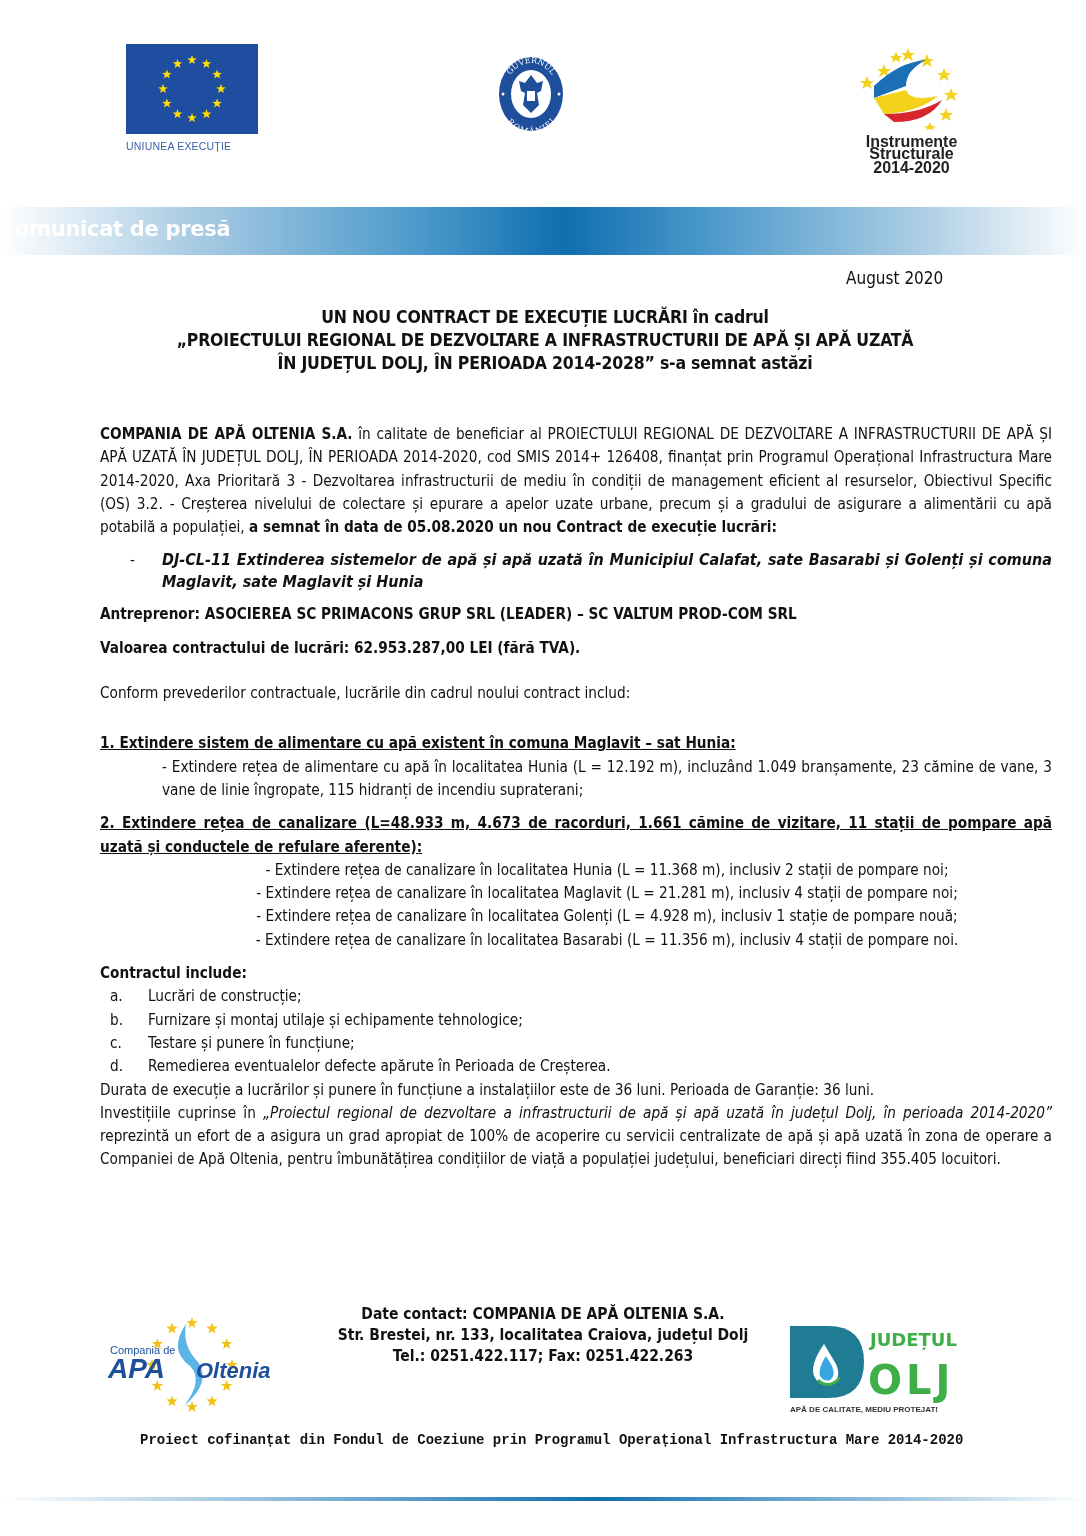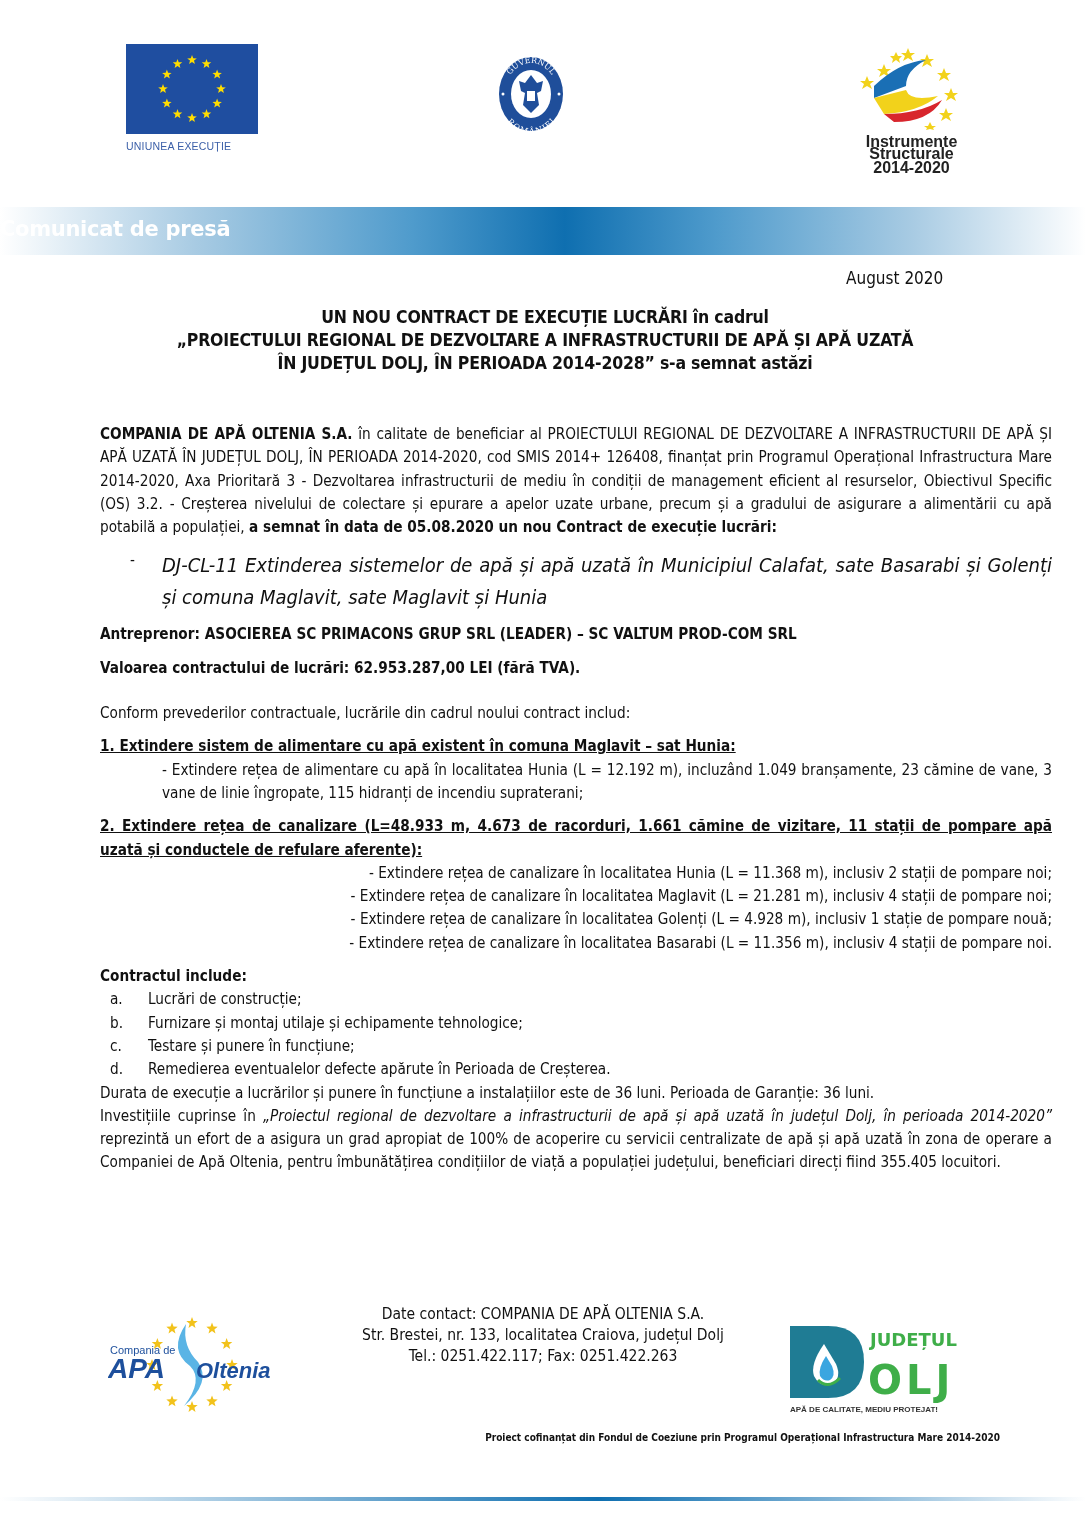--- a/index.html
+++ b/index.html
@@ -25,32 +25,32 @@
   .headline { left:100px; top:306px; width:890px; text-align:center; font-weight:bold; font-size:17.5px; line-height:23px; letter-spacing:-0.2px; }
 
   .body { left:100px; top:423px; width:952px; font-size:15.2px; line-height:23.3px; }
   .body p { margin:0; text-align:justify; }
   .p-intro { text-align:justify; }
   .b { font-weight:bold; }
   .i { font-style:italic; }
   .u { text-decoration:underline; }
   .dash-item { display:flex; margin-top:10px; }
   .dash-item .mark { width:62px; flex:none; padding-left:30px; box-sizing:border-box; }
-  .dash-item .txt { font-weight:normal; font-style:italic; text-align:justify; font-size:20px; line-height:32px; }
+  .dash-item .txt { font-weight:bold; font-style:italic; text-align:justify; font-size:16px; line-height:22px; }
   .block { margin-top:10px; }
   .sub-list { padding-left:62px; }
-  .sub-list div { text-align:right; }
+  .sub-list div { text-align:center; }
   .letter-list { margin:0; padding:0; list-style:none; }
   .letter-list li { display:flex; }
   .letter-list .lt { width:38px; flex:none; padding-left:10px; }
 
-  .contact { left:300px; top:1304px; width:486px; text-align:center; font-weight:normal; font-size:15.5px; line-height:21px; }
+  .contact { left:300px; top:1304px; width:486px; text-align:center; font-weight:bold; font-size:15.5px; line-height:21px; }
   .apa-logo { left:108px; top:1310px; width:200px; height:110px; }
   .dolj-logo { left:788px; top:1320px; width:190px; height:96px; }
-  .footer-line { left:140px; top:1432px; width:860px; text-align:right; font-weight:bold; font-size:10px; }
+  .footer-line { left:140px; top:1432px; width:860px; text-align:left; font-weight:bold; font-size:14px;font-family:Liberation Mono, monospace; }
   .footer-rule { left:0; top:1497px; width:1086px; height:4px;
                  background:linear-gradient(90deg, rgba(255,255,255,0) 0%, #a8cbe3 20%, #0f6fb0 55%, #a8cbe3 85%, rgba(255,255,255,0) 100%); }
 </style>
 </head>
 <body>
 
 <div class="abs eu-logo">
   <div class="eu-flag">
     <svg width="132" height="90" viewBox="0 0 132 90">
       <g fill="#ffdd00" id="eu-stars">
@@ -125,21 +125,21 @@
 
   <div class="dash-item">
     <div class="mark">-</div>
     <div class="txt">DJ-CL-11 Extinderea sistemelor de apă și apă uzată în Municipiul Calafat, sate Basarabi și Golenți și comuna Maglavit, sate Maglavit și Hunia</div>
   </div>
 
   <p class="block b" style="margin-top:10px">Antreprenor: ASOCIEREA SC PRIMACONS GRUP SRL (LEADER) – SC VALTUM PROD-COM SRL</p>
   <p class="block b" style="margin-top:10px">Valoarea contractului de lucrări: 62.953.287,00 LEI (fără TVA).</p>
   <p class="block" style="margin-top:22px">Conform prevederilor contractuale, lucrările din cadrul noului contract includ:</p>
 
-  <p class="block b u" style="margin-top:10px">1. Extindere sistem de alimentare cu apă existent în comuna Maglavit – sat Hunia:</p>
+  <p class="block b u" style="margin-top:27px">1. Extindere sistem de alimentare cu apă existent în comuna Maglavit – sat Hunia:</p>
   <div class="sub-list">
     <div style="text-align:justify">- Extindere rețea de alimentare cu apă în localitatea Hunia (L = 12.192 m), incluzând 1.049 branșamente, 23 cămine de vane, 3 vane de linie îngropate, 115 hidranți de incendiu supraterani;</div>
   </div>
 
   <p class="block b u" style="margin-top:10px">2. Extindere rețea de canalizare (L=48.933 m, 4.673 de racorduri, 1.661 cămine de vizitare, 11 stații de pompare apă uzată și conductele de refulare aferente):</p>
   <div class="sub-list">
     <div>- Extindere rețea de canalizare în localitatea Hunia (L = 11.368 m), inclusiv 2 stații de pompare noi;</div>
     <div>- Extindere rețea de canalizare în localitatea Maglavit (L = 21.281 m), inclusiv 4 stații de pompare noi;</div>
     <div>- Extindere rețea de canalizare în localitatea Golenți (L = 4.928 m), inclusiv 1 stație de pompare nouă;</div>
     <div>- Extindere rețea de canalizare în localitatea Basarabi (L = 11.356 m), inclusiv 4 stații de pompare noi.</div>

